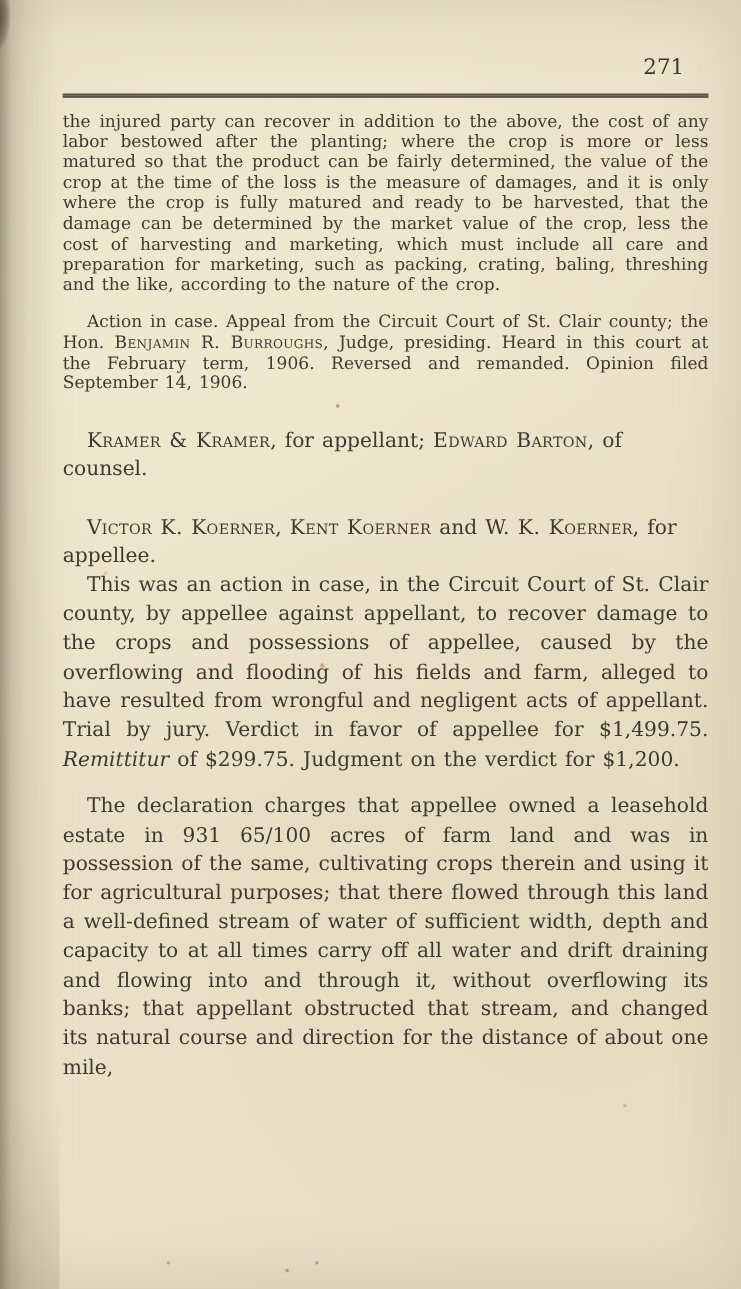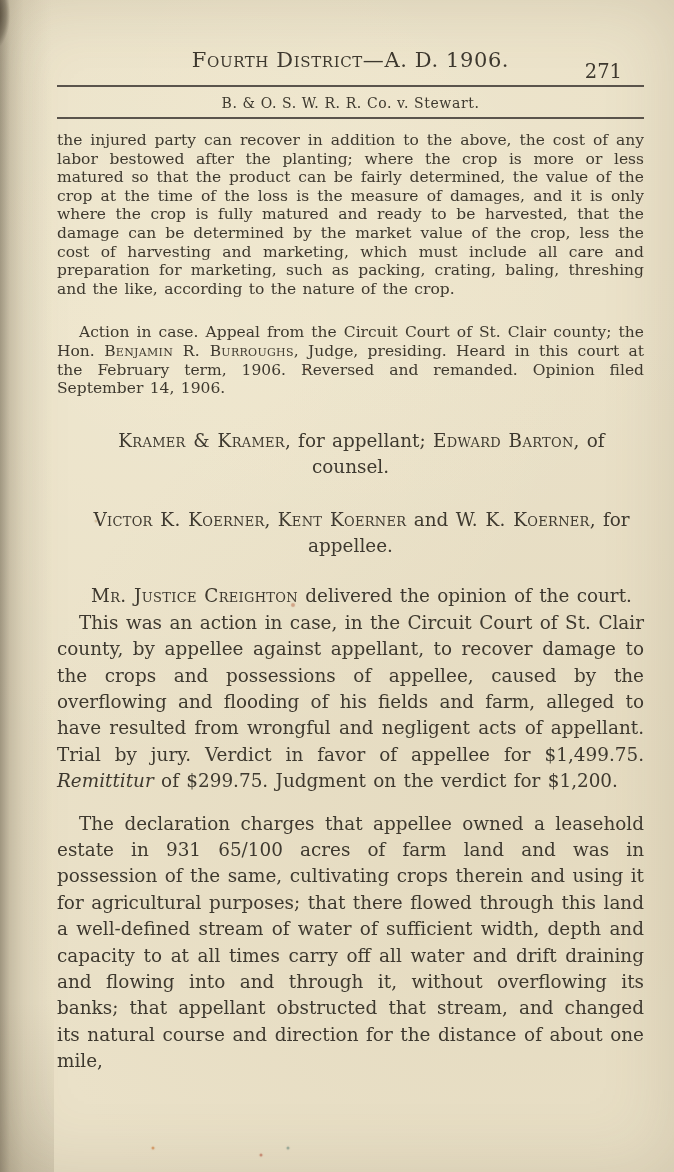--- a/index.html
+++ b/index.html
@@ -41,67 +41,64 @@
       430px 141px 1px 0.5px rgba(190,150,95,.45),
       95px 520px 1px 0.5px rgba(185,140,85,.40);
   }
   .content { position: absolute; left: 57px; top: 48px; width: 587px; }
 
   .header { position: relative; height: 27px; text-align: center; }
   .title {
     font-variant: small-caps;
     font-size: 21px; letter-spacing: .6px; color: #3e392f;
   }
-  .pagenum { position: absolute; right: 22px; top: 12px; font-size: 19.5px; }
+  .pagenum { position: absolute; right: 22px; top: 1px; font-size: 19.5px; }
 
   .rule { border-top: 2px solid #45403a; opacity: .88; }
   .rule1 { margin-top: 10px; }
   .case-name {
     text-align: center; font-size: 14px; letter-spacing: .6px;
     padding: 8px 0 6px;
   }
 
   .text-body { margin-top: 12px; }
-  .para { margin: 0; text-align: center; }
+  .para { margin: 0; }
   .para.small { font-size: 15.5px; line-height: 18.6px; word-spacing: 1.5px; }
   .para.body  { font-size: 18.4px; line-height: 26.4px; word-spacing: 1.5px; }
   .para.justify { text-align: justify; }
   .para.indent { text-indent: 22px; }
   .sc { font-variant: small-caps; letter-spacing: .3px; }
   .it { font-style: italic; margin-top: 42px; }
 
-  p[data-name="case-history"]       { margin-top: 25px; }
+  p[data-name="case-history"]       { margin-top: 15px; }
   p[data-name="appellant-counsel"]  { margin-top: 30px; }
   p[data-name="appellee-counsel"]   { margin-top: 26px; }
   p[data-name="opinion-author"]     { margin-top: 24px; }
   p[data-name="opinion-paragraph-1"]{ margin-top: 0; }
   p[data-name="opinion-paragraph-2"]{ margin-top: 16px; }
 </style>
 </head>
 <body>
 
 <div class="page" data-name="scanned-page">
   <div class="gutter-shadow" data-name="page-gutter-shadow"></div>
   <div class="corner-blob" data-name="scan-corner-shadow"></div>
   <div class="specks" data-name="paper-specks"></div>
 
   <div class="content" data-name="page-content">
     <div class="header" data-name="running-header">
-      <span class="title" data-name="running-header-title">Fourth District—A. D. 1906.</span>
       <span class="pagenum" data-name="page-number">271</span>
     </div>
     <div class="rule rule1" data-name="header-rule-top"></div>
-    <div class="case-name" data-name="case-name">B. &amp; O. S. W. R. R. Co. v. Stewart.</div>
     <div class="rule rule2" data-name="header-rule-bottom"></div>
 
     <div class="text-body" data-name="opinion-text">
         <p class="para small justify" data-name="headnote-continuation"><span data-name="text-segment">the injured party can recover in addition to the above, the cost of any labor bestowed after the planting; where the crop is more or less matured so that the product can be fairly determined, the value of the crop at the time of the loss is the measure of damages, and it is only where the crop is fully matured and ready to be harvested, that the damage can be determined by the market value of the crop, less the cost of harvesting and marketing, which must include all care and preparation for marketing, such as packing, crating, baling, threshing and the like, according to the nature of the crop.</span></p>
         <p class="para small justify indent" data-name="case-history"><span data-name="text-segment">Action in case.  Appeal from the Circuit Court of St. Clair county; the Hon. </span><span class="sc" data-name="small-caps-name">Benjamin R. Burroughs</span><span data-name="text-segment">, Judge, presiding.  Heard in this court at the February term, 1906.  Reversed and remanded.  Opinion filed September 14, 1906.</span></p>
         <p class="para body indent" data-name="appellant-counsel"><span class="sc" data-name="small-caps-name">Kramer &amp; Kramer</span><span data-name="text-segment">, for appellant; </span><span class="sc" data-name="small-caps-name">Edward Barton</span><span data-name="text-segment">, of counsel.</span></p>
         <p class="para body indent" data-name="appellee-counsel"><span class="sc" data-name="small-caps-name">Victor K. Koerner</span><span data-name="text-segment">, </span><span class="sc" data-name="small-caps-name">Kent Koerner</span><span data-name="text-segment"> and </span><span class="sc" data-name="small-caps-name">W. K. Koerner</span><span data-name="text-segment">, for appellee.</span></p>
-        <p class="para body indent" data-name="opinion-author"><span class="sc" data-name="small-caps-name">Mr. Justice Creighton</span><span data-name="text-segment"> delivered the opinion of the court.</span></p>
         <p class="para body justify indent" data-name="opinion-paragraph-1"><span data-name="text-segment">This was an action in case, in the Circuit Court of St. Clair county, by appellee against appellant, to recover damage to the crops and possessions of appellee, caused by the overflowing and flooding of his fields and farm, alleged to have resulted from wrongful and negligent acts of appellant.  Trial by jury.  Verdict in favor of appellee for $1,499.75.  </span><span class="it" data-name="italic-term">Remittitur</span><span data-name="text-segment"> of $299.75.  Judgment on the verdict for $1,200.</span></p>
         <p class="para body justify indent" data-name="opinion-paragraph-2"><span data-name="text-segment">The declaration charges that appellee owned a leasehold estate in 931 65/100 acres of farm land and was in possession of the same, cultivating crops therein and using it for agricultural purposes; that there flowed through this land a well-defined stream of water of sufficient width, depth and capacity to at all times carry off all water and drift draining and flowing into and through it, without overflowing its banks; that appellant obstructed that stream, and changed its natural course and direction for the distance of about one mile,</span></p>
       </div>
   </div>
 
   <div class="vignette" data-name="scan-vignette"></div>
 </div>
 
 </body></html>

